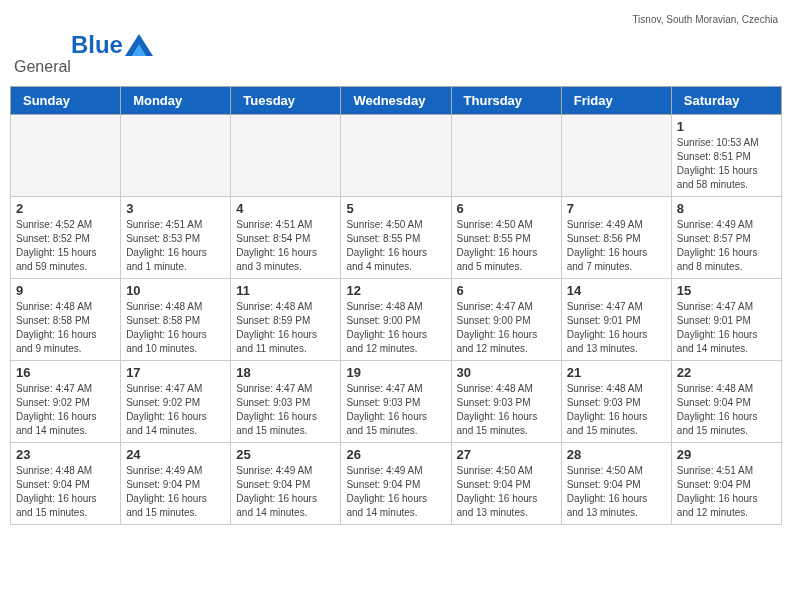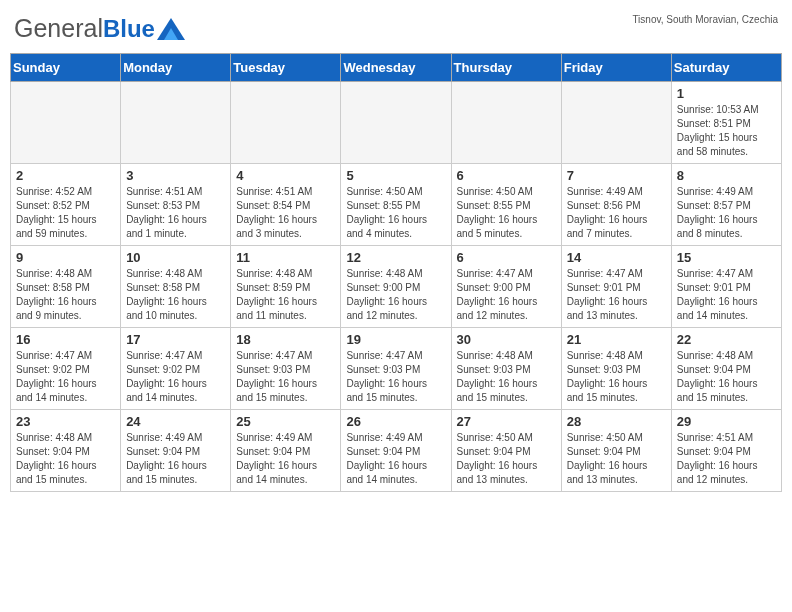--- a/index.html
+++ b/index.html
@@ -26,21 +26,21 @@
     }
 
     .logo-text {
       display: flex;
       align-items: center;
       font-size: 22px;
       font-weight: normal;
       color: #333;
     }
 
-    .logo-general { color: #555; font-size: 25px; }
+    .logo-general { color: #555; font-size: 16px; margin-top: 44px; }
     .logo-blue { color: #1565c0; font-size: 24px; font-weight: bold; }
 
     .logo-icon {
       width: 28px;
       height: 22px;
       margin-left: 2px;
     }
 
     .title-area {
       text-align: right;
@@ -60,21 +60,21 @@
     .calendar-table {
       width: 100%;
       border-collapse: collapse;
       table-layout: fixed;
     }
 
     .calendar-table th {
       background-color: #1565c0;
       color: #fff;
       text-align: left;
-      padding: 6px 2px;
+      padding: 6px 12px;
       font-size: 13px;
       font-weight: bold;
       border: 1px solid #aaa;
     }
 
     .calendar-table td {
       border: 1px solid #ccc;
       vertical-align: top;
       padding: 4px 5px;
       font-size: 10.5px;

